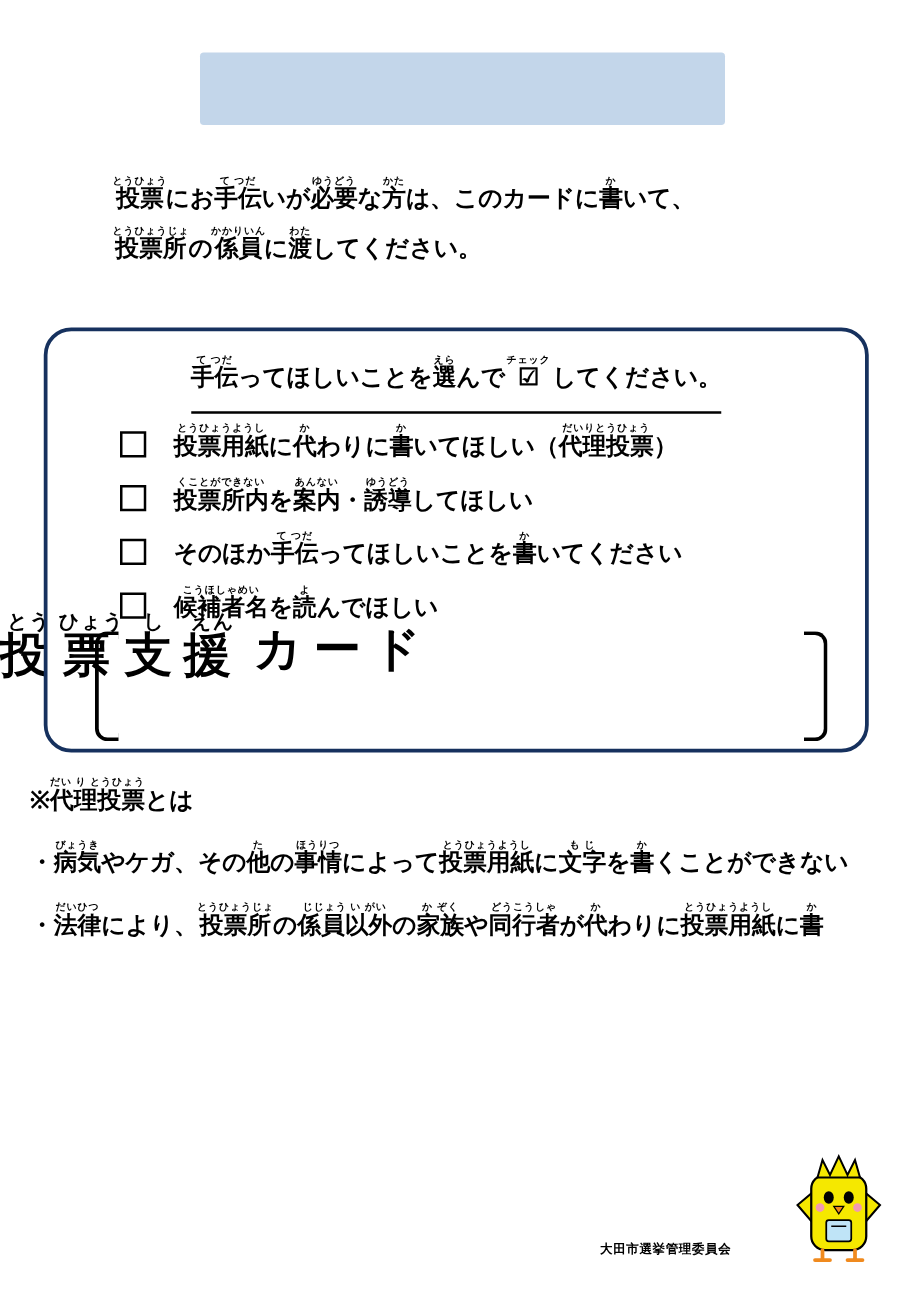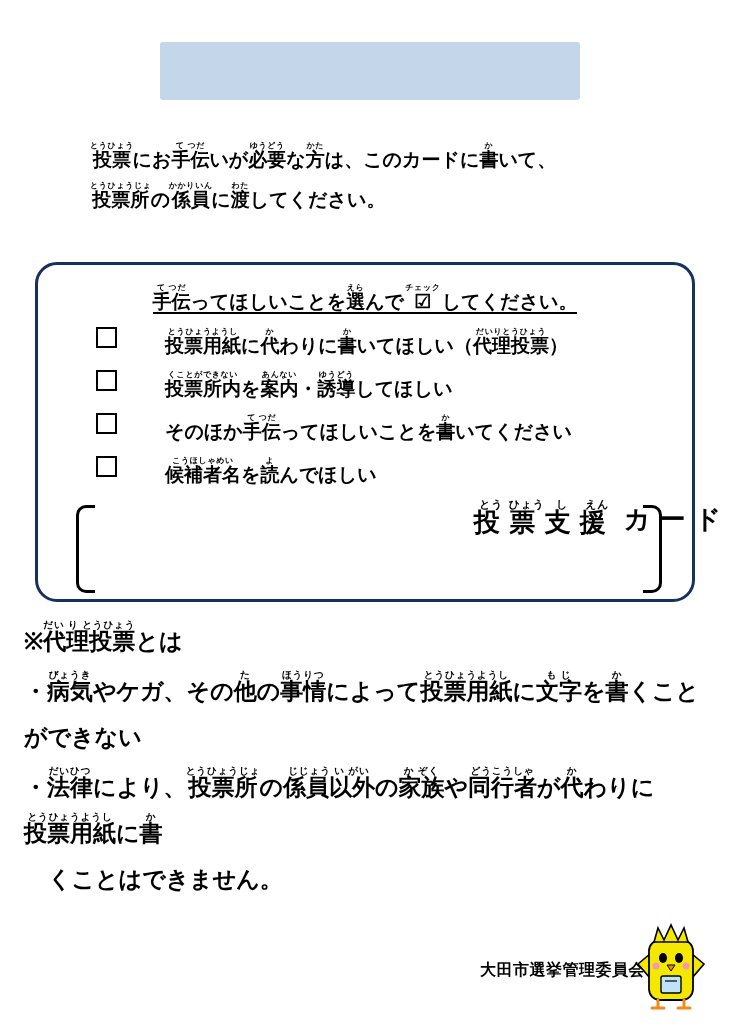--- a/index.html
+++ b/index.html
@@ -37,22 +37,22 @@
     border-radius: 3px;
   }
   .title-text {
     position: absolute;
     left: 0;
     top: 0;
     width: 100%;
     height: 100%;
     display: flex;
     align-items: center;
-    justify-content: flex-end;
-    font-size: 26px;
+    justify-content: flex-start;
+    font-size: 38px;
     font-weight: bold;
     letter-spacing: 9px;
     text-indent: 9px;
     padding-top: 6px;
     box-sizing: border-box;
   }
 
   
   .intro {
     position: absolute;
@@ -79,36 +79,35 @@
     position: absolute;
     left: 0;
     top: 18px;
     width: 100%;
     text-align: center;
     font-size: 19px;
     font-weight: bold;
   }
   .box-heading .underlined {
     border-bottom: 2px solid #000;
-    padding-bottom: 0;
+    padding-bottom: 16px;
     margin-top: 36px;
   }
   .check-list {
     position: absolute;
     left: 30px;
     top: 62px;
     width: 610px;
   }
   .check-row {
     display: flex;
-    align-items: flex-start;
+    align-items: flex-end;
     height: 43px;
     font-size: 19px;
     font-weight: bold;
-    gap: 26px;
   }
   .checkbox {
     width: 17px;
     height: 17px;
     border: 2px solid #000;
     margin: 0 22px 4px 28px;
     flex: 0 0 auto;
   }
   .write-area {
     position: absolute;
@@ -136,34 +135,34 @@
     border-top-right-radius: 10px;
     border-bottom-right-radius: 10px;
   }
 
   
   .notes {
     position: absolute;
     left: 24px;
     top: 618px;
     width: 690px;
-    font-size: 23px;
+    font-size: 19px;
     font-weight: bold;
     line-height: 46px;
   }
   .note-block { margin-bottom: 4px; }
   .note-indent { padding-left: 24px; }
   .gap { height: 14px; }
 
   
   .footer-text {
     position: absolute;
     left: 480px;
-    top: 960px;
-    font-size: 16px;
+    top: 992px;
+    font-size: 10px;
     font-weight: bold;
     letter-spacing: 0.5px;
   }
 
   
   .mascot {
     position: absolute;
     left: 628px;
     top: 920px;
     width: 86px;
@@ -240,23 +239,20 @@
   <div class="note-block">
     <div>
       ・<ruby>病気<rt>びょうき</rt></ruby>やケガ、その<ruby>他<rt>た</rt></ruby>の<ruby>事情<rt>ほうりつ</rt></ruby>によって<ruby>投票用紙<rt>とうひょうようし</rt></ruby>に<ruby>文字<rt>も じ</rt></ruby>を<ruby>書<rt>か</rt></ruby>くことができない
     </div>
   </div>
 
   <div class="note-block">
     <div>
       ・<ruby>法律<rt>だいひつ</rt></ruby>により、<ruby>投票所<rt>とうひょうじょ</rt></ruby>の<ruby>係員以外<rt>じじょう い がい</rt></ruby>の<ruby>家族<rt>か ぞく</rt></ruby>や<ruby>同行者<rt>どうこうしゃ</rt></ruby>が<ruby>代<rt>か</rt></ruby>わりに<ruby>投票用紙<rt>とうひょうようし</rt></ruby>に<ruby>書<rt>か</rt></ruby>
     </div>
-    <div class="note-indent">
-      くことはできません。
-    </div>
   </div>
 
   <div class="gap"></div>
 
 
 </div>
 
 <div class="footer-text">大田市選挙管理委員会</div>
 
 <div class="mascot">

